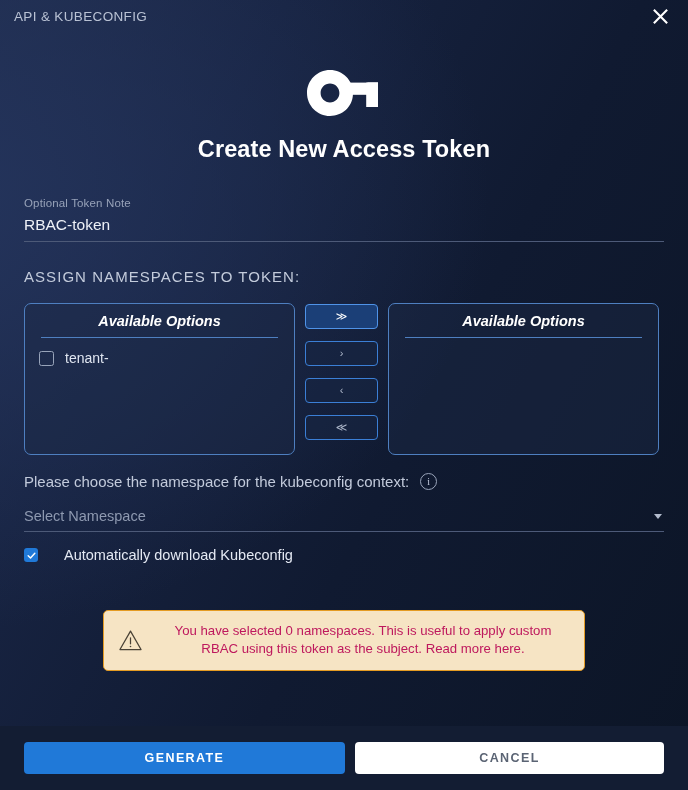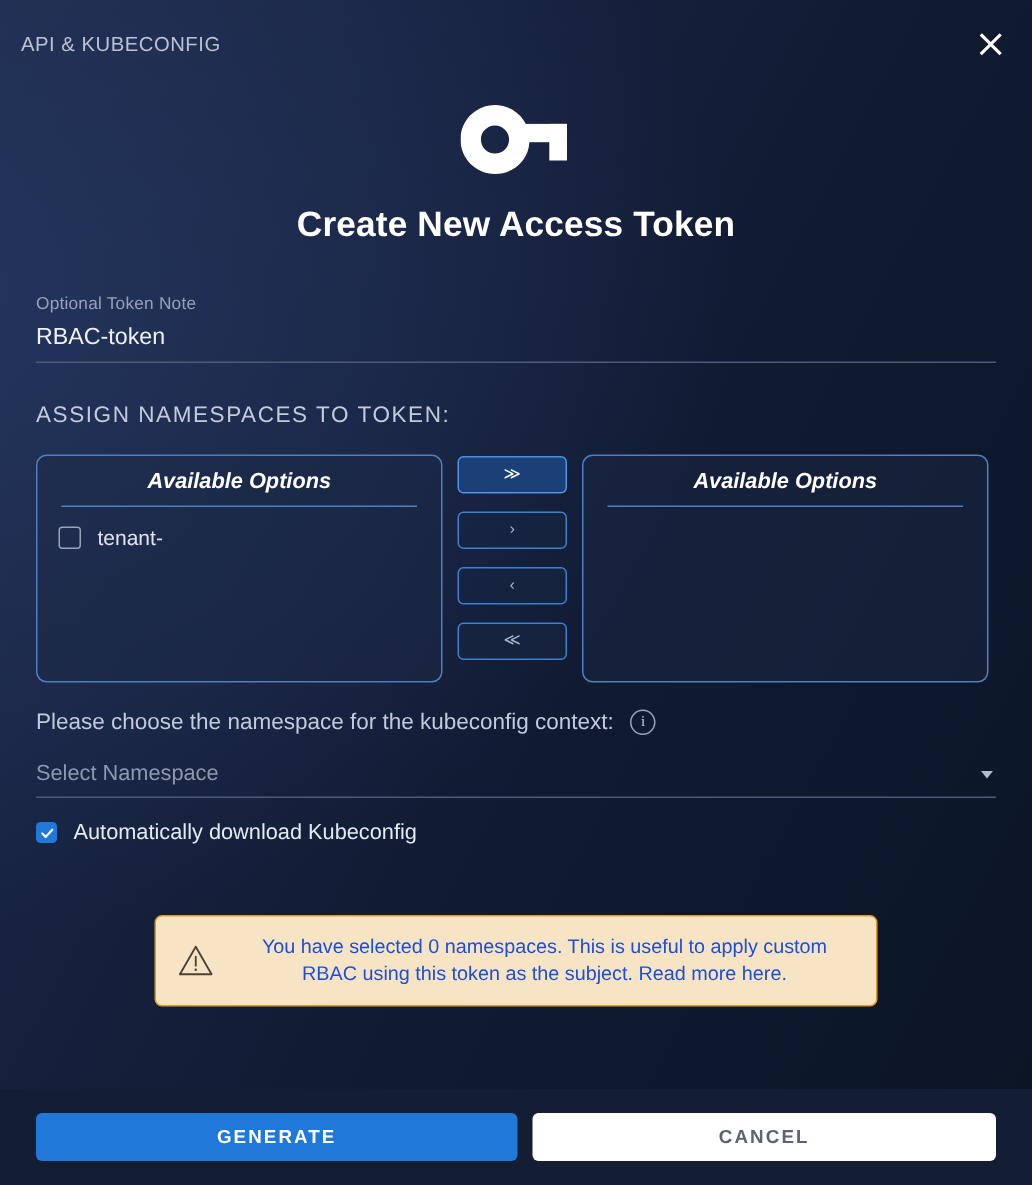--- a/index.html
+++ b/index.html
@@ -21,21 +21,21 @@
     background:
       radial-gradient(ellipse 900px 700px at -10% 25%, #24345c 0%, rgba(36,52,92,0) 62%),
       linear-gradient(118deg, #1f2c4c 0%, #172341 26%, #101a31 58%, #0c1526 100%);
     color: #e8ecf4;
     overflow: hidden;
   }
 
   
   .titlebar {
     position: absolute;
-    top: 13px; left: 0; right: 0;
+    top: 0; left: 0; right: 0;
     height: 33px;
     display: flex;
     align-items: center;
     justify-content: space-between;
     padding: 0 14px 0 14px;
     box-sizing: border-box;
   }
   .titlebar-text {
     font-size: 13.5px;
     letter-spacing: 0.35px;
@@ -231,21 +231,21 @@
     width: 0; height: 0;
     border-left: 4.5px solid transparent;
     border-right: 4.5px solid transparent;
     border-top: 5px solid #b3bccd;
   }
 
   .auto-row {
     margin-top: 15px;
     display: flex;
     align-items: center;
-    gap: 11px;
+    gap: 26px;
     cursor: pointer;
   }
   .chk-on {
     width: 14px; height: 14px;
     border-radius: 3px;
     background: #2079d8;
     display: flex;
     align-items: center;
     justify-content: center;
     flex: 0 0 auto;
@@ -266,21 +266,21 @@
     padding: 11px 14px 12px 14px;
     display: flex;
     align-items: center;
     gap: 13px;
   }
   .warn-text {
     flex: 1;
     text-align: center;
     font-size: 13.2px;
     line-height: 1.38;
-    color: #1d4ed8;
+    color: #be185d;
   }
 
   
   .footer {
     position: absolute;
     left: 0; right: 0; bottom: 0;
     height: 64px;
     padding: 0 24px;
     box-sizing: border-box;
     display: flex;

